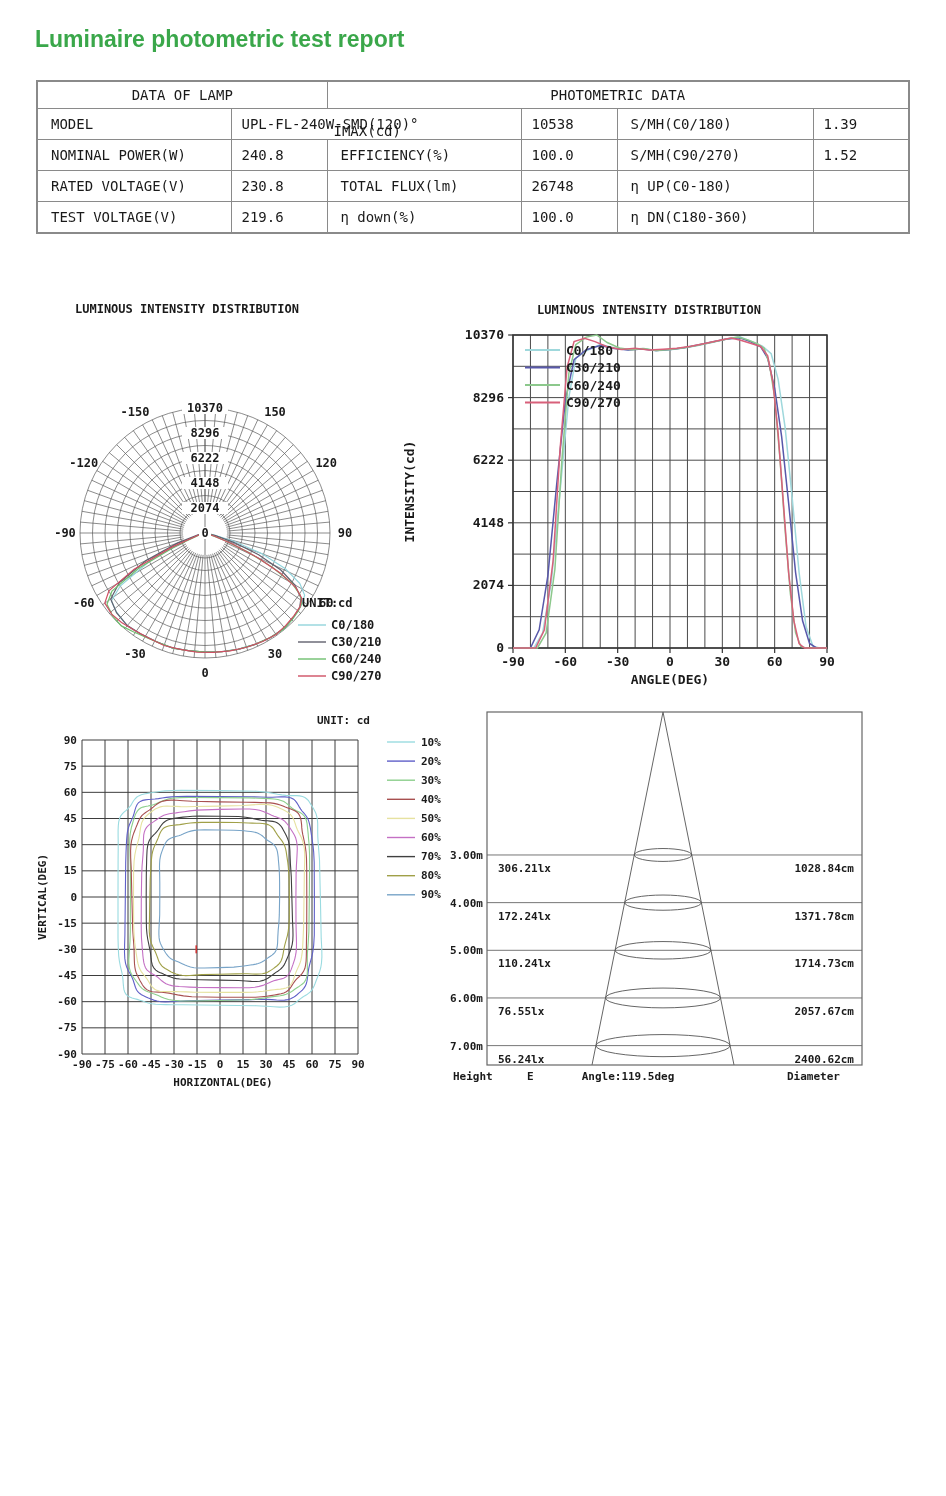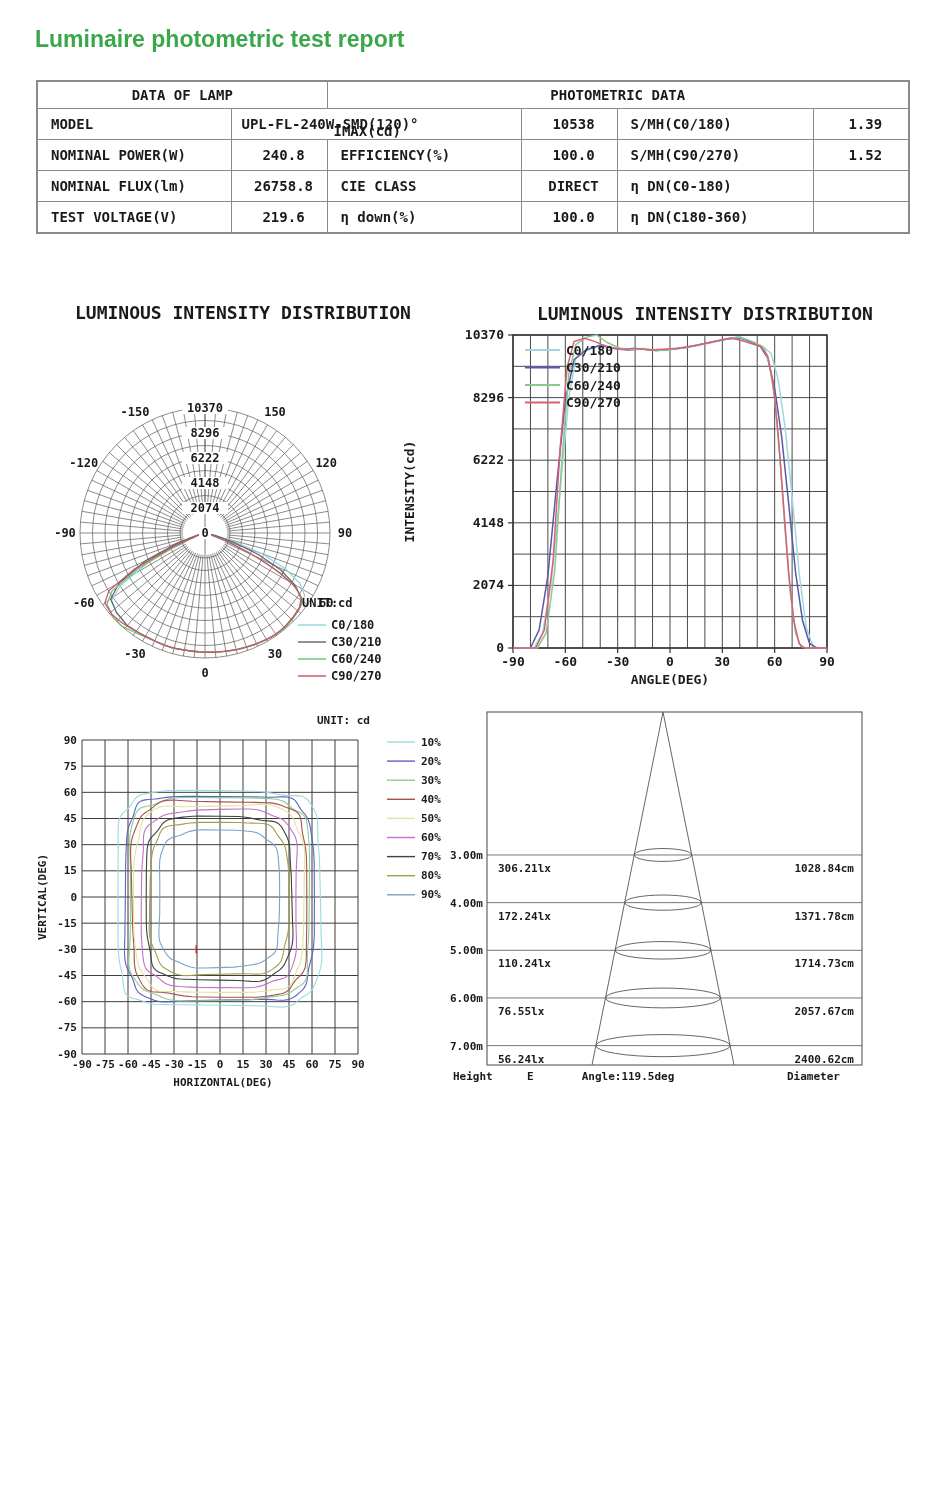--- a/index.html
+++ b/index.html
@@ -1,29 +1,29 @@
 <!DOCTYPE html>
 <html><head>
 <meta charset="utf-8">
 <style>
   html,body{margin:0;padding:0;background:#ffffff;}
   .page{position:relative;width:946px;height:1496px;background:#ffffff;overflow:hidden;
         font-family:"DejaVu Sans Mono","Liberation Mono",monospace;}
   .page-title{position:absolute;left:35px;top:26px;font-family:"Liberation Sans","DejaVu Sans",sans-serif;
         font-size:23px;font-weight:bold;}
   table.datatable{position:absolute;left:36px;top:80px;border-collapse:collapse;table-layout:fixed;}
-  table.datatable td{border:1.5px solid #8a8a8a;font-size:14px;font-weight:bold;color:#1a1a1a;
+  table.datatable td{border:1.5px solid #8a8a8a;font-size:14px;font-weight:normal;color:#1a1a1a;
         white-space:nowrap;overflow:visible;}
   table.datatable{border:2px solid #8a8a8a;}
   td.hdr{text-align:center;height:24px;}
   td.lbl{padding-left:13px;height:28px;}
-  td.val{padding-left:10px;height:28px;text-align:center;}
+  td.val{padding-left:10px;height:28px;}
   td.modelcell{position:relative;padding-left:10px;}
   td.modelcell .overlay{position:absolute;left:102px;top:14px;}
-  .chart-title{position:absolute;font-size:18px;font-weight:bold;color:#1a1a1a;letter-spacing:0px;}
+  .chart-title{position:absolute;font-size:12px;font-weight:bold;color:#1a1a1a;letter-spacing:0px;}
   svg{position:absolute;}
   svg text{font-family:"DejaVu Sans Mono","Liberation Mono",monospace;font-weight:bold;fill:#1a1a1a;}
 </style>
 </head>
 <body>
 
 <div class="page">
 
   <div class="page-title" style="color: rgb(58, 167, 74);">Luminaire photometric test report</div>
 
@@ -53,25 +53,25 @@
     </tr>
     <tr>
       <td class="lbl">NOMINAL POWER(W)</td>
       <td class="val">240.8</td>
       <td class="lbl">EFFICIENCY(%)</td>
       <td class="val">100.0</td>
       <td class="lbl">S/MH(C90/270)</td>
       <td class="val">1.52</td>
     </tr>
     <tr>
-      <td class="lbl">NOMINAL FLUX(lm)</td>
-      <td class="val">26758.8</td>
-      <td class="lbl">CIE CLASS</td>
-      <td class="val">DIRECT</td>
-      <td class="lbl">η DN(C0-180)</td>
+      <td class="lbl">RATED VOLTAGE(V)</td>
+      <td class="val">230.8</td>
+      <td class="lbl">TOTAL FLUX(lm)</td>
+      <td class="val">26748</td>
+      <td class="lbl">η UP(C0-180)</td>
       <td class="val"></td>
     </tr>
     <tr>
       <td class="lbl">TEST VOLTAGE(V)</td>
       <td class="val">219.6</td>
       <td class="lbl">η down(%)</td>
       <td class="val">100.0</td>
       <td class="lbl">η DN(C180-360)</td>
       <td class="val"></td>
     </tr>

